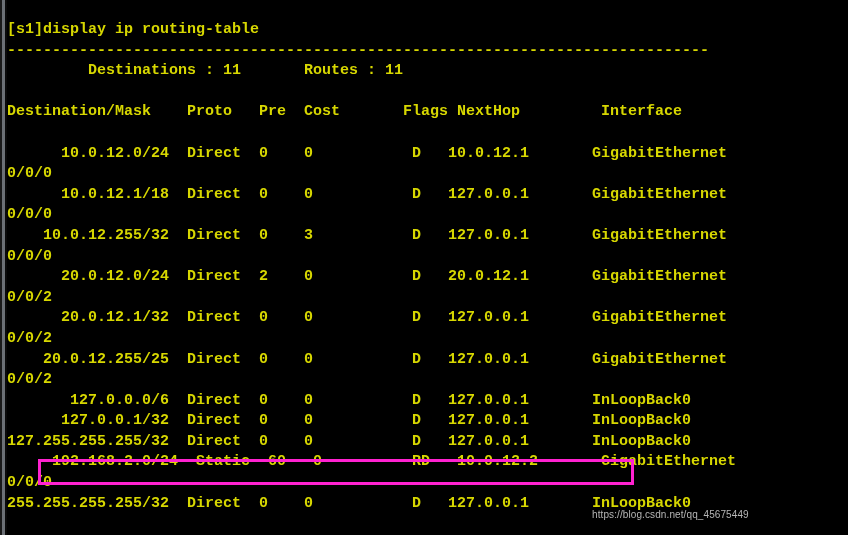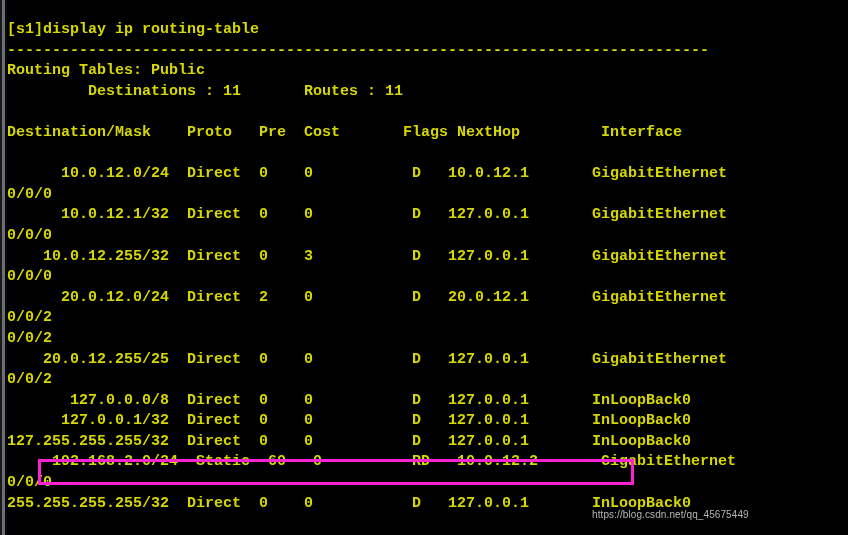--- a/index.html
+++ b/index.html
@@ -87,39 +87,39 @@
 <body>
 
 <div id="terminal">
 
   <div id="left-frame"></div>
 
   <div id="screen">
 
     <span class="line">[s1]display ip routing-table</span>
     <span class="line">------------------------------------------------------------------------------</span>
-    <span class="line">Routing Tables: Public</span>
     <span class="line">         Destinations : 11       Routes : 11</span>
     <span class="line blank"></span>
     <span class="line">Destination/Mask    Proto   Pre  Cost       Flags NextHop         Interface</span>
     <span class="line blank"></span>
 
     <div id="route-lines">
         <span class="line">      10.0.12.0/24  Direct  0    0           D   10.0.12.1       GigabitEthernet</span>
         <span class="line">0/0/0</span>
-        <span class="line">      10.0.12.1/32  Direct  0    0           D   127.0.0.1       GigabitEthernet</span>
+        <span class="line">      10.0.12.1/18  Direct  0    0           D   127.0.0.1       GigabitEthernet</span>
         <span class="line">0/0/0</span>
         <span class="line">    10.0.12.255/32  Direct  0    3           D   127.0.0.1       GigabitEthernet</span>
         <span class="line">0/0/0</span>
         <span class="line">      20.0.12.0/24  Direct  2    0           D   20.0.12.1       GigabitEthernet</span>
         <span class="line">0/0/2</span>
+        <span class="line">      20.0.12.1/32  Direct  0    0           D   127.0.0.1       GigabitEthernet</span>
         <span class="line">0/0/2</span>
         <span class="line">    20.0.12.255/25  Direct  0    0           D   127.0.0.1       GigabitEthernet</span>
         <span class="line">0/0/2</span>
-        <span class="line">       127.0.0.0/8  Direct  0    0           D   127.0.0.1       InLoopBack0</span>
+        <span class="line">       127.0.0.0/6  Direct  0    0           D   127.0.0.1       InLoopBack0</span>
         <span class="line">      127.0.0.1/32  Direct  0    0           D   127.0.0.1       InLoopBack0</span>
         <span class="line">127.255.255.255/32  Direct  0    0           D   127.0.0.1       InLoopBack0</span>
         <span class="line">     192.168.2.0/24  Static  60   0          RD   10.0.12.2       GigabitEthernet</span>
         <span class="line">0/0/0</span>
         <span class="line">255.255.255.255/32  Direct  0    0           D   127.0.0.1       InLoopBack0</span>
       </div>
 
   </div>
 
   <div id="highlight-box"></div>

